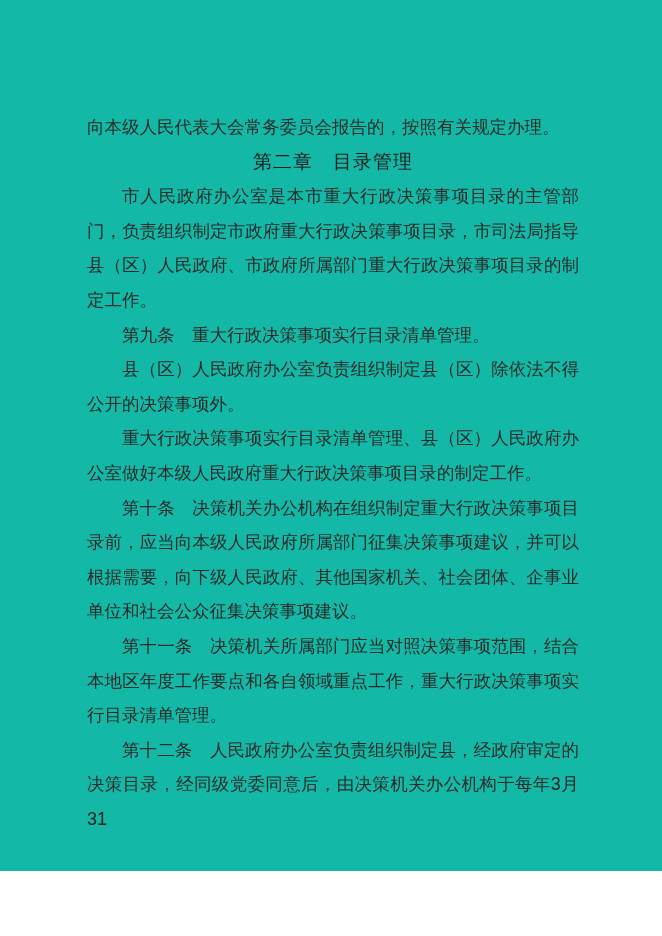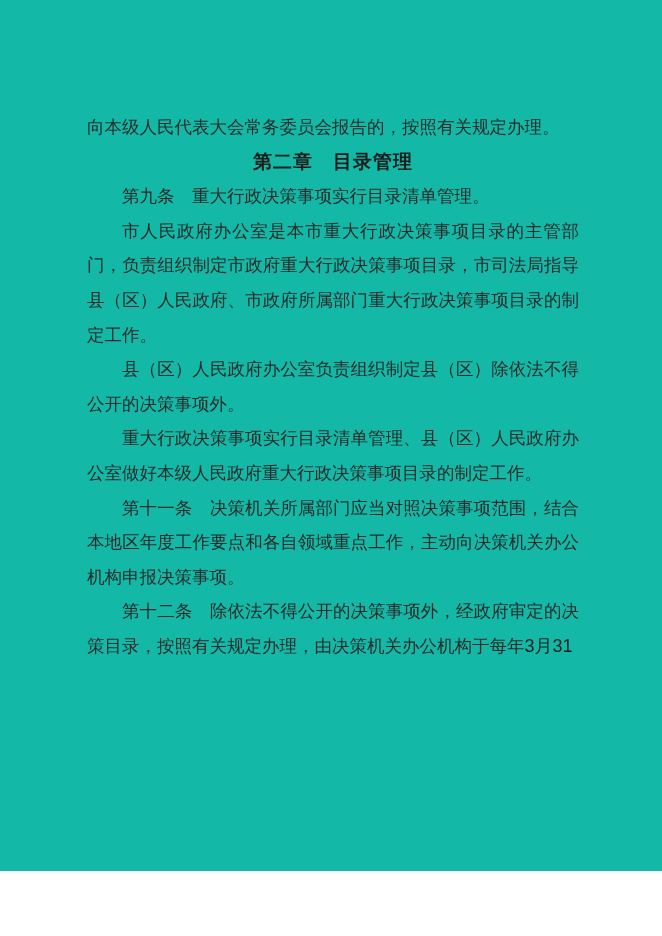--- a/index.html
+++ b/index.html
@@ -31,21 +31,21 @@
     word-break: normal;
   }
   .no-indent {
     text-indent: 0;
   }
   .chapter-heading {
     margin: 0;
     font-family: "Liberation Sans", "DejaVu Sans", sans-serif;
     font-size: 19px;
     line-height: 34.6px;
-    font-weight: 700;
+    font-weight: 400;
     text-align: center;
     text-indent: 0;
     color: #1c1c1c;
     letter-spacing: 1px;
   }
   .numeral {
     font-family: Liberation Sans, sans-serif;
     font-size: 18px;
     color: #222222;
   }
@@ -53,27 +53,28 @@
 </head>
 <body>
 
 <div class="page">
   <div class="content">
 
     <p class="body-par no-indent">向本级人民代表大会常务委员会报告的，按照有关规定办理。</p>
 
     <p class="body-par chapter-heading">第二章　目录管理</p>
 
+    <p class="body-par">市人民政府办公室是本市重大行政决策事项目录的主管部门，负责组织制定市政府重大行政决策事项目录，市司法局指导县（区）人民政府、市政府所属部门重大行政决策事项目录的制定工作。</p>
+
     <p class="body-par">第九条　重大行政决策事项实行目录清单管理。</p>
-
-    <p class="body-par">市人民政府办公室是本市重大行政决策事项目录的主管部门，负责组织制定市政府重大行政决策事项目录，市司法局指导县（区）人民政府、市政府所属部门重大行政决策事项目录的制定工作。</p>
 
     <p class="body-par">县（区）人民政府办公室负责组织制定县（区）除依法不得公开的决策事项外。</p>
 
     <p class="body-par">重大行政决策事项实行目录清单管理、县（区）人民政府办公室做好本级人民政府重大行政决策事项目录的制定工作。</p>
 
+    <p class="body-par">第十条　决策机关办公机构在组织制定重大行政决策事项目录前，应当向本级人民政府所属部门征集决策事项建议，并可以根据需要，向下级人民政府、其他国家机关、社会团体、企事业单位和社会公众征集决策事项建议。</p>
 
-    <p class="body-par">第十一条　决策机关所属部门应当对照决策事项范围，结合本地区年度工作要点和各自领域重点工作，主动向决策机关办公机构申报决策事项。</p>
+    <p class="body-par">第十一条　决策机关所属部门应当对照决策事项范围，结合本地区年度工作要点和各自领域重点工作，重大行政决策事项实行目录清单管理。</p>
 
-    <p class="body-par"><span>第十二条　除依法不得公开的决策事项外，经政府审定的决策目录，按照有关规定办理，由决策机关办公机构于每年</span><span class="numeral">3月31</span></p>
+    <p class="body-par"><span>第十二条　人民政府办公室负责组织制定县，经政府审定的决策目录，经同级党委同意后，由决策机关办公机构于每年</span><span class="numeral">3月31</span></p>
 
   </div>
 </div>
 
 </body></html>

